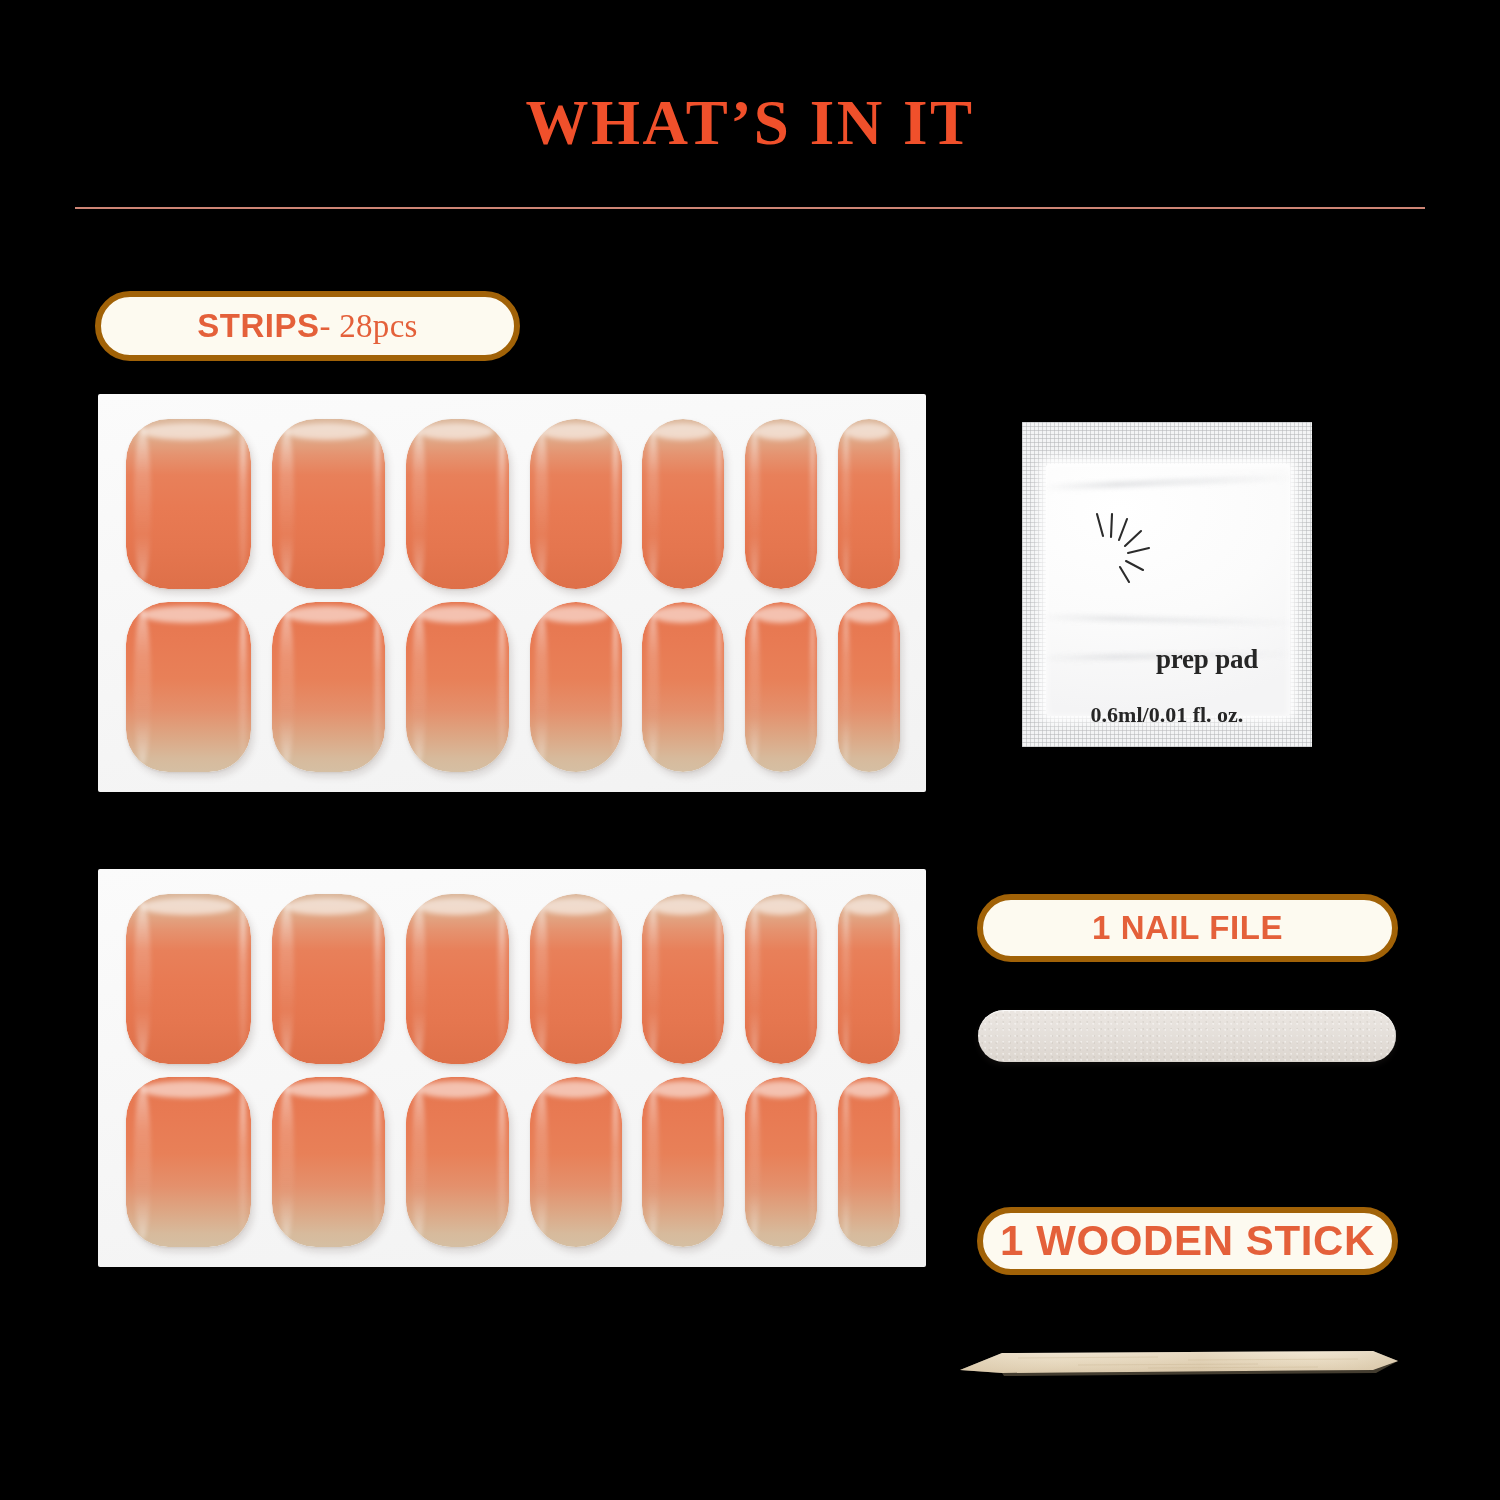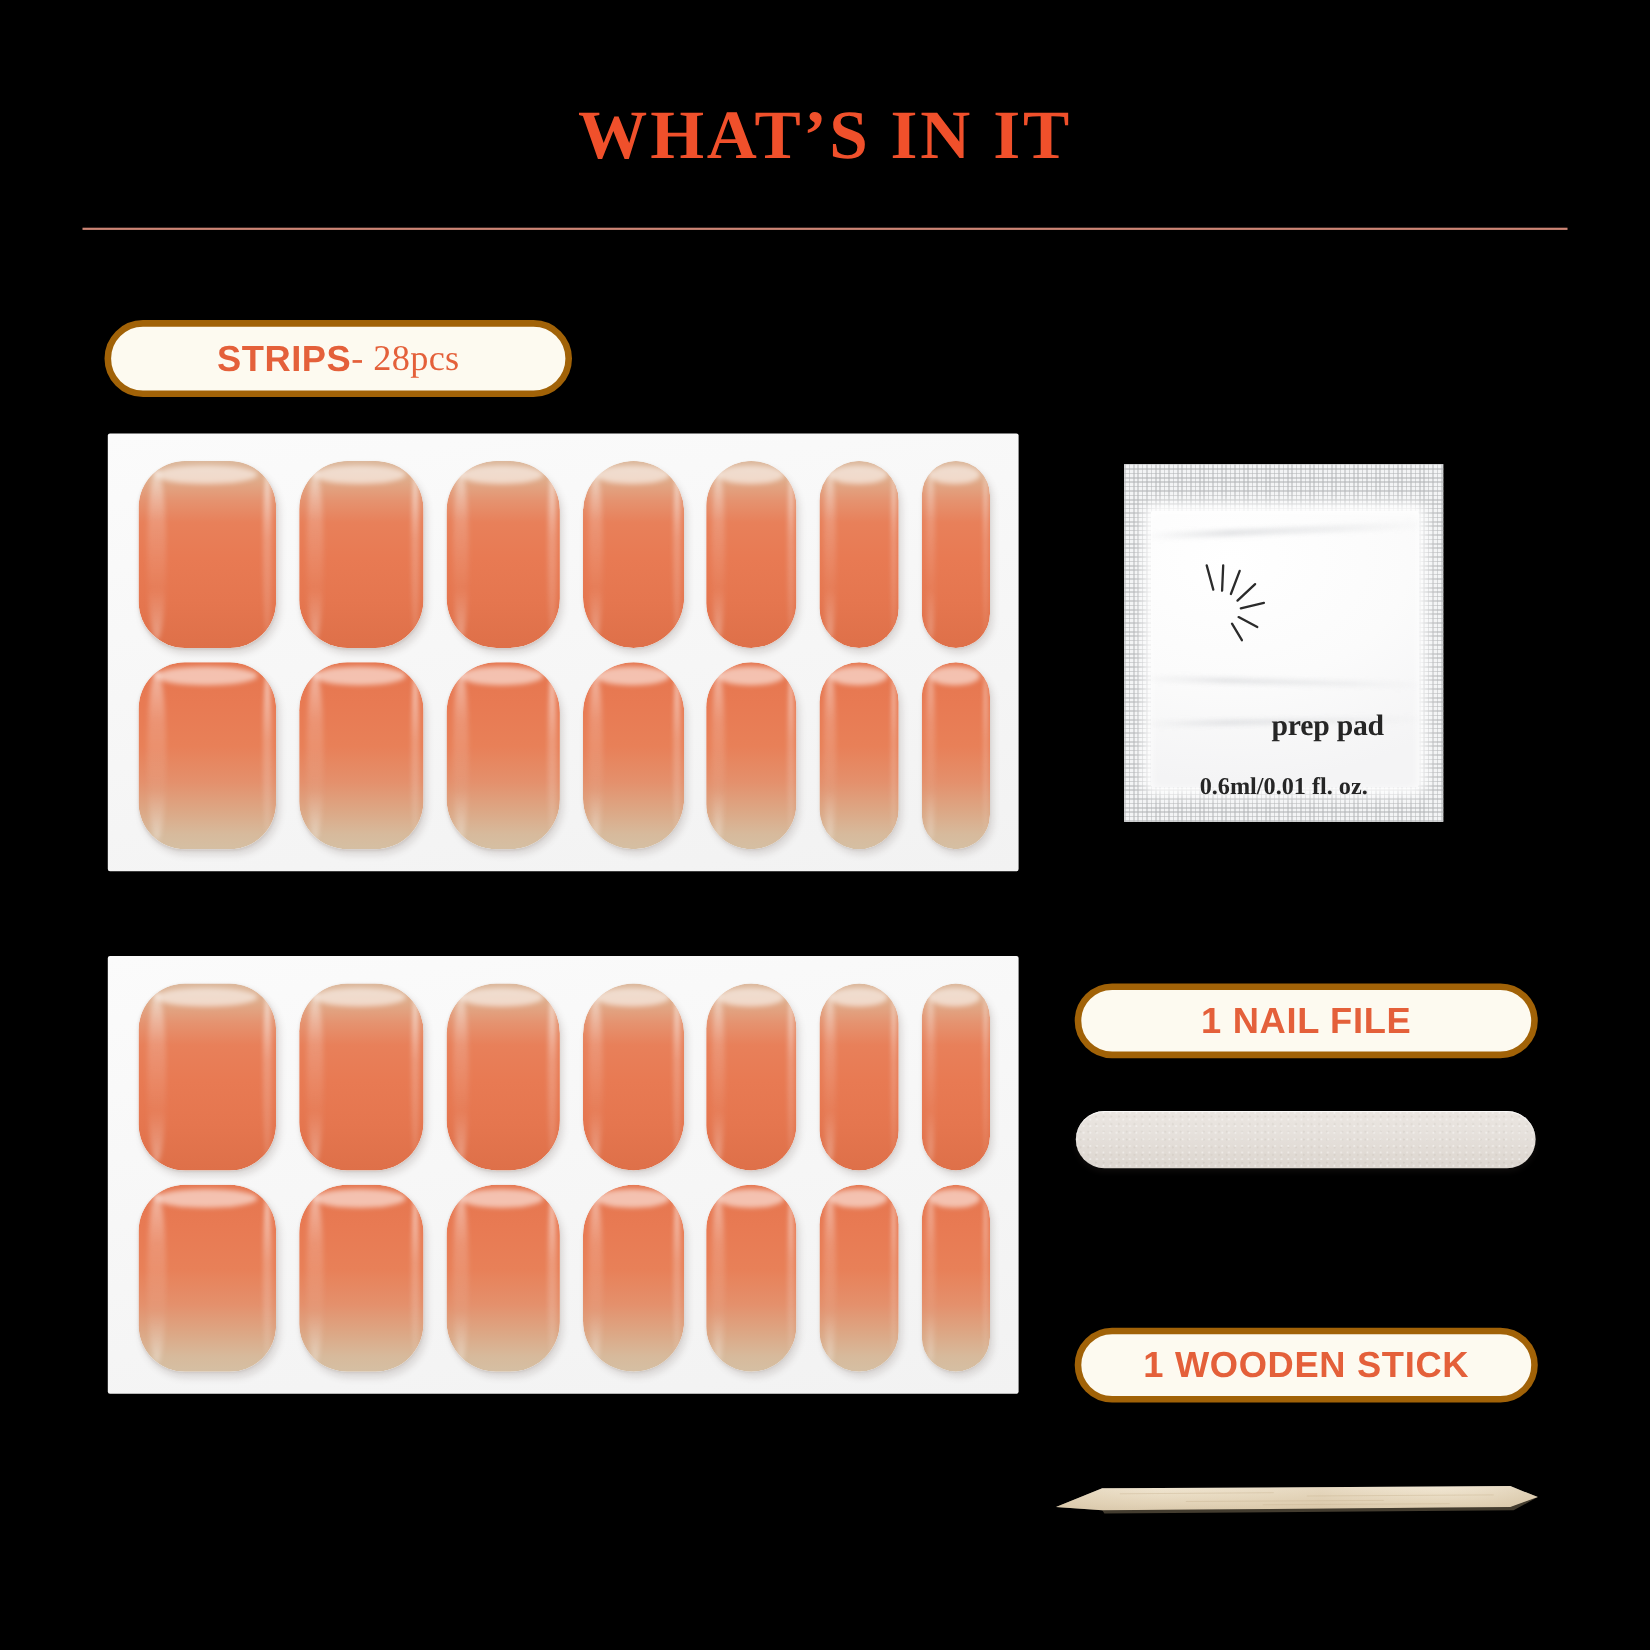--- a/index.html
+++ b/index.html
@@ -80,21 +80,21 @@
   .pill-file {
     left: 977px; top: 882px;
     width: 421px; height: 68px;
     font-size: 33px; font-weight: bold;
     letter-spacing: 0.6px;
     margin-top: 12px;
   }
   .pill-stick {
     left: 977px; top: 1207px;
     width: 421px; height: 68px;
-    font-size: 33px; font-weight: bold;
+    font-size: 42px; font-weight: bold;
     letter-spacing: 0.6px;
   }
 
   
   .sheet {
     position: absolute;
     left: 98px;
     width: 828px;
     height: 398px;
     background:

